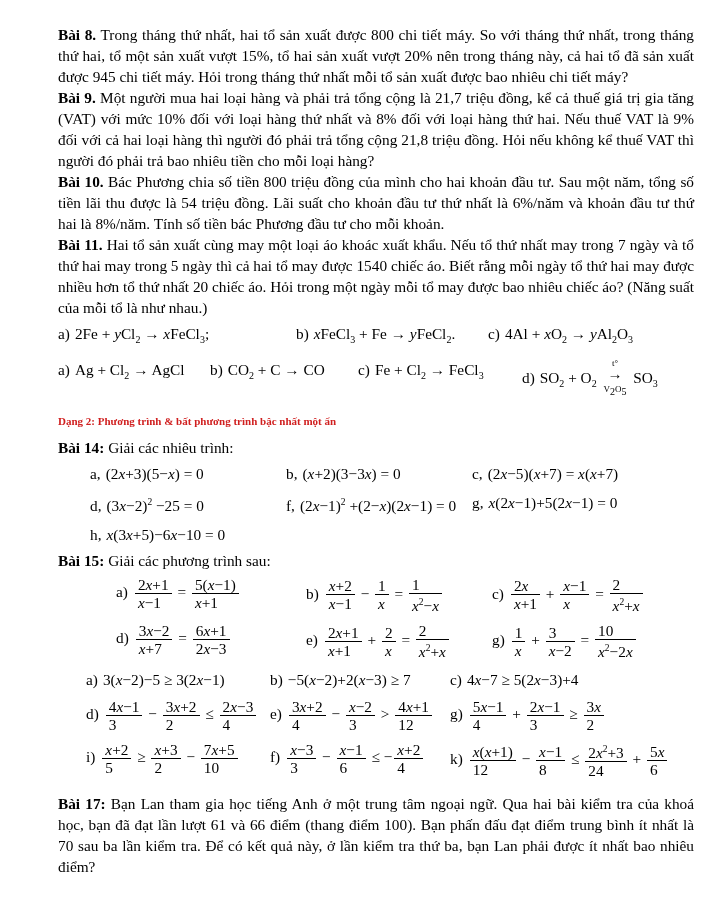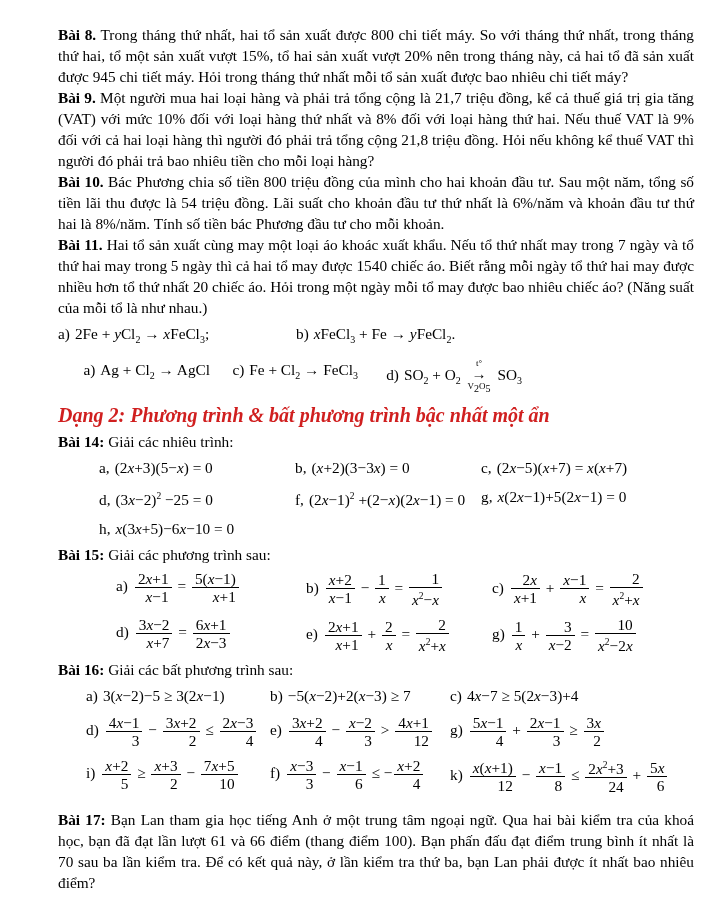--- a/index.html
+++ b/index.html
@@ -5,78 +5,79 @@
   html,body{margin:0;padding:0;background:#e9e9e9;}
   .page{
     width:714px;min-height:924px;margin:0 auto;background:#ffffff;
     box-sizing:border-box;padding:24px 20px 20px 58px;
     font-family:"Liberation Serif","DejaVu Serif",serif;
     font-size:15.3px;line-height:21px;color:#000;
   }
   .para{margin:0;text-align:justify;}
   .para b{font-weight:bold;margin-top:10px;}
   .space-before{margin-top:10px;}
-  .heading-red{margin:7px 0 5px 0;font-weight:bold;font-style:italic;font-size:20px;}
+  .heading-red{margin:7px 0 5px 0;font-weight:bold;font-size:11px;}
   .eqgrid{display:grid;margin:1px 0;}
   .eqcell{padding:4px 0;white-space:nowrap;}
   .eqlabel{margin-right:5px;}
   .math i{font-style:italic;}
   sub{font-size:10px;}
   sup{font-size:9.5px;}
-  .frac{display:inline-block;vertical-align:middle;text-align:right;margin:0 2px;}
+  .frac{display:inline-block;vertical-align:middle;text-align:left;margin:0 2px;}
   .frac .num{display:block;line-height:17px;padding:0 3px;}
   .frac .den{display:block;line-height:17px;border-top:1.2px solid #000;padding:0 3px;}
   .ou{display:inline-flex;flex-direction:column;align-items:center;vertical-align:middle;margin:0 3px;}
   .ou .over{font-size:9px;line-height:9px;}
   .ou .mid{font-size:15px;line-height:13px;}
-  .ou .under{font-size:9px;line-height:11px;}
+  .ou .under{font-size:9px;line-height:16px;}
 </style>
 </head>
 <body>
 
 <div class="page">
   <div id="doc-content">
       <p class="para"><b>Bài 8.</b> <span>Trong tháng thứ nhất, hai tổ sản xuất được 800 chi tiết máy. So với tháng thứ nhất, trong tháng thứ hai, tổ một sản xuất vượt 15%, tổ hai sản xuất vượt 20% nên trong tháng này, cả hai tổ đã sản xuất được 945 chi tiết máy. Hỏi trong tháng thứ nhất mỗi tổ sản xuất được bao nhiêu chi tiết máy?</span></p>
       <p class="para"><b>Bài 9.</b> <span>Một người mua hai loại hàng và phải trả tổng cộng là 21,7 triệu đồng, kể cả thuế giá trị gia tăng (VAT) với mức 10% đối với loại hàng thứ nhất và 8% đối với loại hàng thứ hai. Nếu thuế VAT là 9% đối với cả hai loại hàng thì người đó phải trả tổng cộng 21,8 triệu đồng. Hỏi nếu không kể thuế VAT thì người đó phải trả bao nhiêu tiền cho mỗi loại hàng?</span></p>
       <p class="para"><b>Bài 10.</b> <span>Bác Phương chia số tiền 800 triệu đồng của mình cho hai khoản đầu tư. Sau một năm, tổng số tiền lãi thu được là 54 triệu đồng. Lãi suất cho khoản đầu tư thứ nhất là 6%/năm và khoản đầu tư thứ hai là 8%/năm. Tính số tiền bác Phương đầu tư cho mỗi khoản.</span></p>
       <p class="para"><b>Bài 11.</b> <span>Hai tổ sản xuất cùng may một loại áo khoác xuất khẩu. Nếu tổ thứ nhất may trong 7 ngày và tổ thứ hai may trong 5 ngày thì cả hai tổ may được 1540 chiếc áo. Biết rằng mỗi ngày tổ thứ hai may được nhiều hơn tổ thứ nhất 20 chiếc áo. Hỏi trong một ngày mỗi tổ may được bao nhiêu chiếc áo? (Năng suất của mỗi tổ là như nhau.)</span></p>
       <div class="eqgrid" style="grid-template-columns: 238px 192px 1fr;">
         <div class="eqcell"><span class="eqlabel">a)</span><span class="math">2Fe + <i>y</i>Cl<sub>2</sub> → <i>x</i>FeCl<sub>3</sub>;</span></div>
         <div class="eqcell"><span class="eqlabel">b)</span><span class="math"><i>x</i>FeCl<sub>3</sub> + Fe → <i>y</i>FeCl<sub>2</sub>.</span></div>
+        <div class="eqcell"><span class="eqlabel">c)</span><span class="math">4Al + <i>x</i>O<sub>2</sub> → <i>y</i>Al<sub>2</sub>O<sub>3</sub></span></div>
       </div>
-      <div class="eqgrid" style="grid-template-columns: 152px 148px 164px 1fr; text-align: right;">
+      <div class="eqgrid" style="grid-template-columns: 152px 148px 164px 1fr;">
         <div class="eqcell"><span class="eqlabel">a)</span><span class="math">Ag + Cl<sub>2</sub> → AgCl</span></div>
+        <div class="eqcell"><span class="eqlabel">b)</span><span class="math">CO<sub>2</sub> + C → CO</span></div>
         <div class="eqcell"><span class="eqlabel">c)</span><span class="math">Fe + Cl<sub>2</sub> → FeCl<sub>3</sub></span></div>
         <div class="eqcell"><span class="eqlabel">d)</span><span class="math">SO<sub>2</sub> + O<sub>2</sub> <span class="ou">
               <span class="over">t°</span>
               <span class="mid">→</span>
               <span class="under">V<sub>2</sub>O<sub>5</sub></span>
             </span> SO<sub>3</sub></span></div>
       </div>
       <p class="heading-red" style="color: rgb(208, 31, 31);">Dạng 2: Phương trình &amp; bất phương trình bậc nhất một ẩn</p>
       <p class="para"><b>Bài 14:</b> <span>Giải các nhiêu trình:</span></p>
-      <div class="eqgrid" style="grid-template-columns: 196px 186px 1fr; margin-left: 41px;">
+      <div class="eqgrid" style="grid-template-columns: 196px 186px 1fr; margin-left: 32px;">
         <div class="eqcell"><span class="eqlabel">a,</span><span class="math">(2<i>x</i>+3)(5−<i>x</i>) = 0</span></div>
         <div class="eqcell"><span class="eqlabel">b,</span><span class="math">(<i>x</i>+2)(3−3<i>x</i>) = 0</span></div>
         <div class="eqcell"><span class="eqlabel">c,</span><span class="math">(2<i>x</i>−5)(<i>x</i>+7) = <i>x</i>(<i>x</i>+7)</span></div>
         <div class="eqcell"><span class="eqlabel">d,</span><span class="math">(3<i>x</i>−2)<sup>2</sup> −25 = 0</span></div>
         <div class="eqcell"><span class="eqlabel">f,</span><span class="math">(2<i>x</i>−1)<sup>2</sup> +(2−<i>x</i>)(2<i>x</i>−1) = 0</span></div>
         <div class="eqcell"><span class="eqlabel">g,</span><span class="math"><i>x</i>(2<i>x</i>−1)+5(2<i>x</i>−1) = 0</span></div>
         <div class="eqcell"><span class="eqlabel">h,</span><span class="math"><i>x</i>(3<i>x</i>+5)−6<i>x</i>−10 = 0</span></div>
       </div>
       <p class="para"><b>Bài 15:</b> <span>Giải các phương trình sau:</span></p>
       <div class="eqgrid" style="grid-template-columns: 190px 186px 1fr; margin-left: 58px;">
         <div class="eqcell"><span class="eqlabel">a)</span><span class="math"><span class="frac"><span class="num">2<i>x</i>+1</span><span class="den"><i>x</i>−1</span></span> = <span class="frac"><span class="num">5(<i>x</i>−1)</span><span class="den"><i>x</i>+1</span></span></span></div>
         <div class="eqcell"><span class="eqlabel">b)</span><span class="math"><span class="frac"><span class="num"><i>x</i>+2</span><span class="den"><i>x</i>−1</span></span> − <span class="frac"><span class="num">1</span><span class="den"><i>x</i></span></span> = <span class="frac"><span class="num">1</span><span class="den"><i>x</i><sup>2</sup>−<i>x</i></span></span></span></div>
         <div class="eqcell"><span class="eqlabel">c)</span><span class="math"><span class="frac"><span class="num">2<i>x</i></span><span class="den"><i>x</i>+1</span></span> + <span class="frac"><span class="num"><i>x</i>−1</span><span class="den"><i>x</i></span></span> = <span class="frac"><span class="num">2</span><span class="den"><i>x</i><sup>2</sup>+<i>x</i></span></span></span></div>
         <div class="eqcell"><span class="eqlabel">d)</span><span class="math"><span class="frac"><span class="num">3<i>x</i>−2</span><span class="den"><i>x</i>+7</span></span> = <span class="frac"><span class="num">6<i>x</i>+1</span><span class="den">2<i>x</i>−3</span></span></span></div>
         <div class="eqcell"><span class="eqlabel">e)</span><span class="math"><span class="frac"><span class="num">2<i>x</i>+1</span><span class="den"><i>x</i>+1</span></span> + <span class="frac"><span class="num">2</span><span class="den"><i>x</i></span></span> = <span class="frac"><span class="num">2</span><span class="den"><i>x</i><sup>2</sup>+<i>x</i></span></span></span></div>
         <div class="eqcell"><span class="eqlabel">g)</span><span class="math"><span class="frac"><span class="num">1</span><span class="den"><i>x</i></span></span> + <span class="frac"><span class="num">3</span><span class="den"><i>x</i>−2</span></span> = <span class="frac"><span class="num">10</span><span class="den"><i>x</i><sup>2</sup>−2<i>x</i></span></span></span></div>
       </div>
-      <p class="para"><b>Bài 16:</b> <span>Giải các bất phương trình sau:</span></p>
       <div class="eqgrid" style="grid-template-columns: 184px 180px 1fr; margin-left: 28px;">
         <div class="eqcell"><span class="eqlabel">a)</span><span class="math">3(<i>x</i>−2)−5 ≥ 3(2<i>x</i>−1)</span></div>
         <div class="eqcell"><span class="eqlabel">b)</span><span class="math">−5(<i>x</i>−2)+2(<i>x</i>−3) ≥ 7</span></div>
         <div class="eqcell"><span class="eqlabel">c)</span><span class="math">4<i>x</i>−7 ≥ 5(2<i>x</i>−3)+4</span></div>
         <div class="eqcell"><span class="eqlabel">d)</span><span class="math"><span class="frac"><span class="num">4<i>x</i>−1</span><span class="den">3</span></span> − <span class="frac"><span class="num">3<i>x</i>+2</span><span class="den">2</span></span> ≤ <span class="frac"><span class="num">2<i>x</i>−3</span><span class="den">4</span></span></span></div>
         <div class="eqcell"><span class="eqlabel">e)</span><span class="math"><span class="frac"><span class="num">3<i>x</i>+2</span><span class="den">4</span></span> − <span class="frac"><span class="num"><i>x</i>−2</span><span class="den">3</span></span> &gt; <span class="frac"><span class="num">4<i>x</i>+1</span><span class="den">12</span></span></span></div>
         <div class="eqcell"><span class="eqlabel">g)</span><span class="math"><span class="frac"><span class="num">5<i>x</i>−1</span><span class="den">4</span></span> + <span class="frac"><span class="num">2<i>x</i>−1</span><span class="den">3</span></span> ≥ <span class="frac"><span class="num">3<i>x</i></span><span class="den">2</span></span></span></div>
         <div class="eqcell"><span class="eqlabel">i)</span><span class="math"><span class="frac"><span class="num"><i>x</i>+2</span><span class="den">5</span></span> ≥ <span class="frac"><span class="num"><i>x</i>+3</span><span class="den">2</span></span> − <span class="frac"><span class="num">7<i>x</i>+5</span><span class="den">10</span></span></span></div>
         <div class="eqcell"><span class="eqlabel">f)</span><span class="math"><span class="frac"><span class="num"><i>x</i>−3</span><span class="den">3</span></span> − <span class="frac"><span class="num"><i>x</i>−1</span><span class="den">6</span></span> ≤ −<span class="frac"><span class="num"><i>x</i>+2</span><span class="den">4</span></span></span></div>
         <div class="eqcell"><span class="eqlabel">k)</span><span class="math"><span class="frac"><span class="num"><i>x</i>(<i>x</i>+1)</span><span class="den">12</span></span> − <span class="frac"><span class="num"><i>x</i>−1</span><span class="den">8</span></span> ≤ <span class="frac"><span class="num">2<i>x</i><sup>2</sup>+3</span><span class="den">24</span></span> + <span class="frac"><span class="num">5<i>x</i></span><span class="den">6</span></span></span></div>

